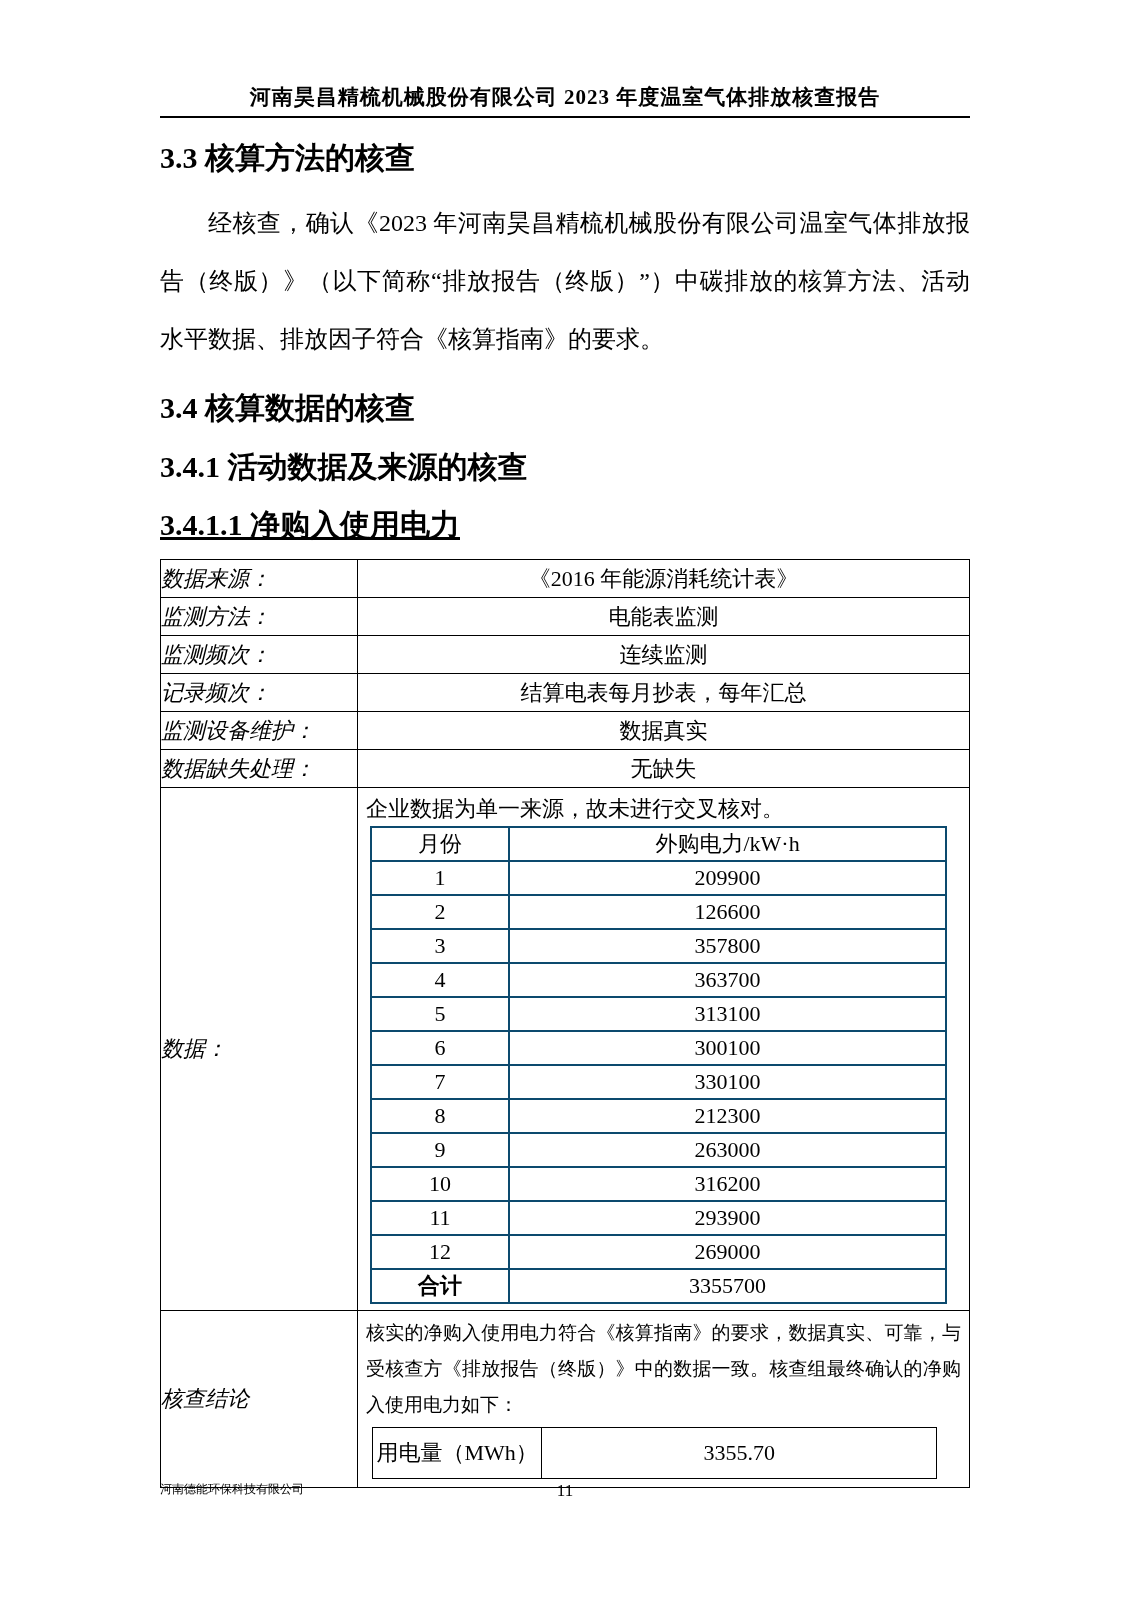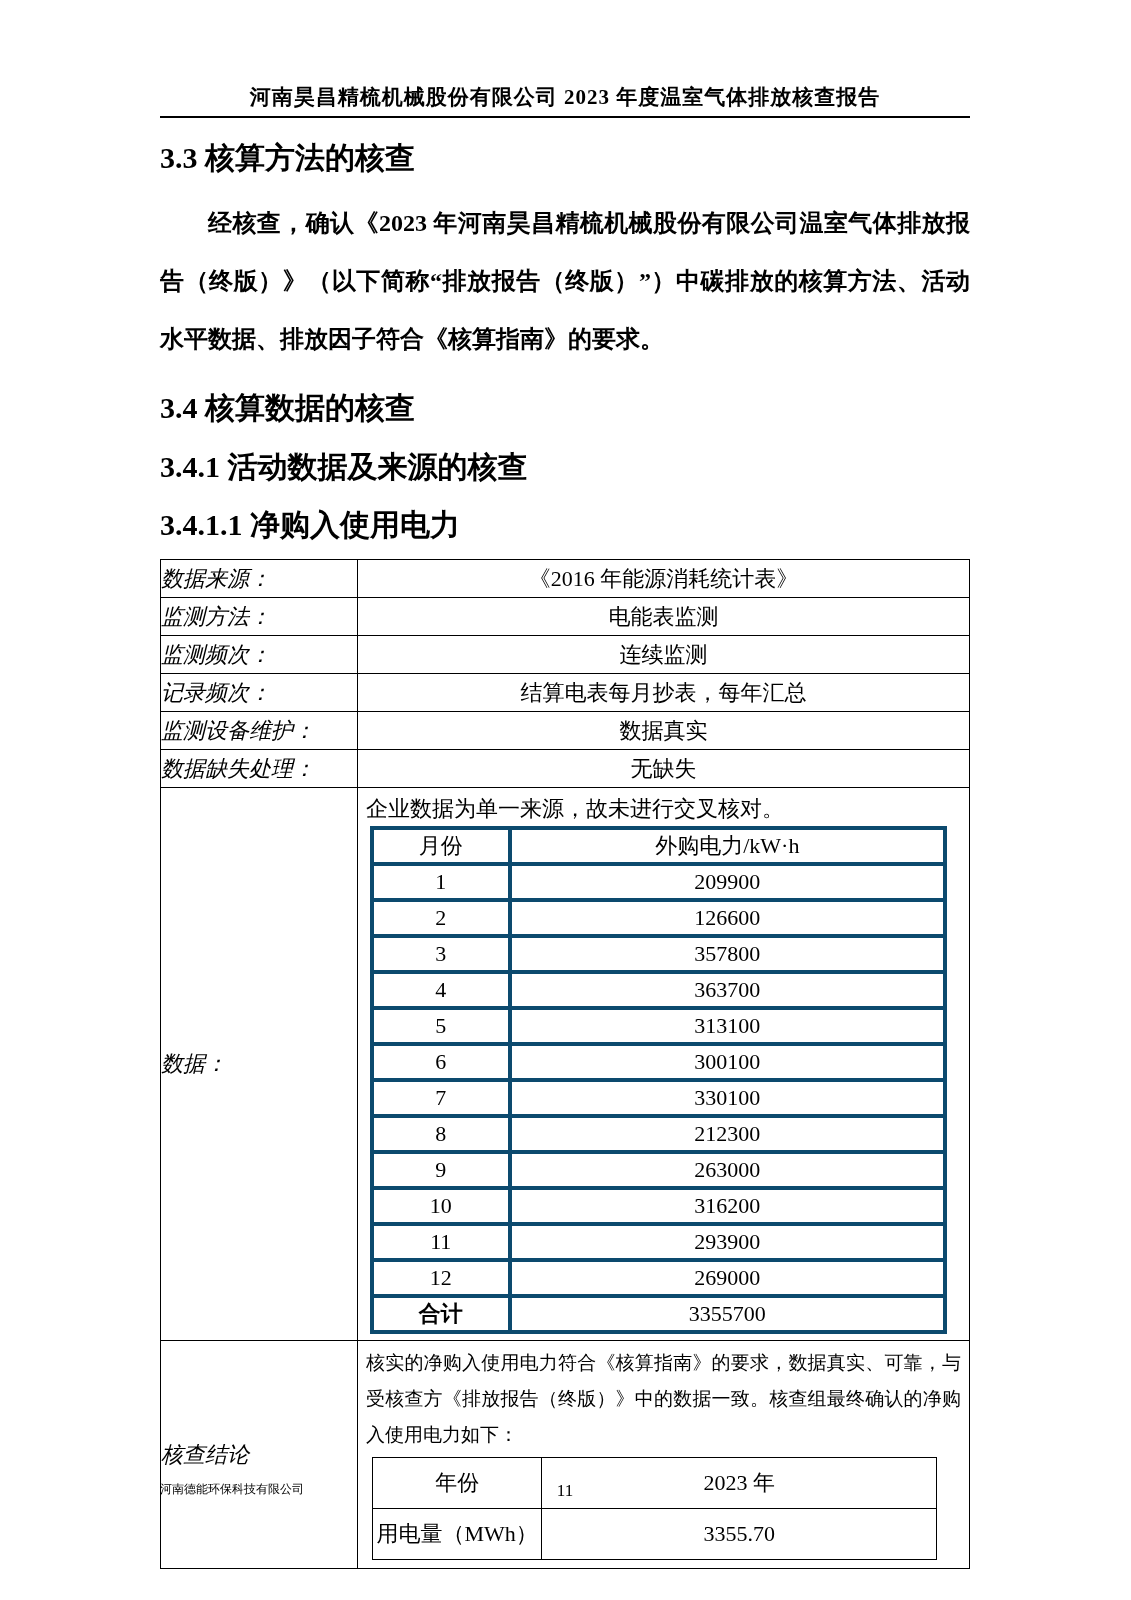--- a/index.html
+++ b/index.html
@@ -27,25 +27,25 @@
     letter-spacing:1px;
     line-height:26px;
   }
   .sec {
     margin:24px 0 0 0;
     font-size:30px;
     font-weight:bold;
     line-height:32px;
   }
   .sec.sub  { margin-top:27px; }
-  .sec.sub2 { margin-top:26px; }
+  .sec.sub2 { margin-top:26px;text-decoration:underline; }
   .body-para {
     margin:20px 0 0 0;
     font-size:24px;
-    font-weight:700;
+    font-weight:400;
     line-height:58px;
     text-indent:2em;
     text-align:justify;
   }
   table.info-table {
     margin-top:18px;
     width:810px;
     border-collapse:collapse;
     table-layout:fixed;
     font-size:22px;
@@ -74,21 +74,21 @@
     font-size:22px;
     line-height:34px;
   }
   table.monthly {
     width:97%;
     margin-left:4px;
     border-collapse:collapse;
     font-size:22px;
   }
   table.monthly td {
-    border:4px solid #0c4a6e;
+    border:2px solid #0c4a6e;
     text-align:center;
     height:32px;
     padding:0;
   }
   td.m-col { width:24%; }
   .total-lbl { font-weight:bold; }
   .concl-text {
     font-size:19px;
     line-height:36px;
     text-align:justify;
@@ -234,24 +234,20 @@
           </td>
         </tr>
 
         <tr>
           <td class="lbl">核查结论</td>
           <td class="val nested-cell">
             <div class="concl-text">核实的净购入使用电力符合《核算指南》的要求，数据真实、可靠，与受核查方《排放报告（终版）》中的数据一致。核查组最终确认的净购入使用电力如下：</div>
             <table class="summary">
               <tbody>
                 <tr>
-                  <td class="s-col">年份</td>
-                  <td>2023 年</td>
-                </tr>
-                <tr>
                   <td class="s-col">用电量（MWh）</td>
                   <td>3355.70</td>
                 </tr>
               </tbody>
             </table>
           </td>
         </tr>
       </tbody>
     </table>
   </div>

